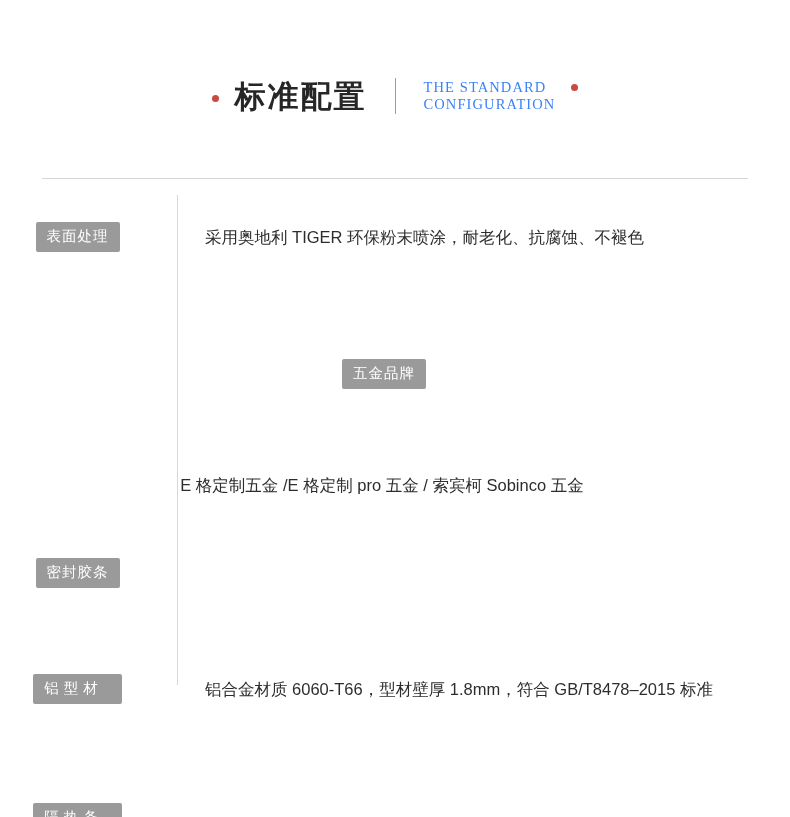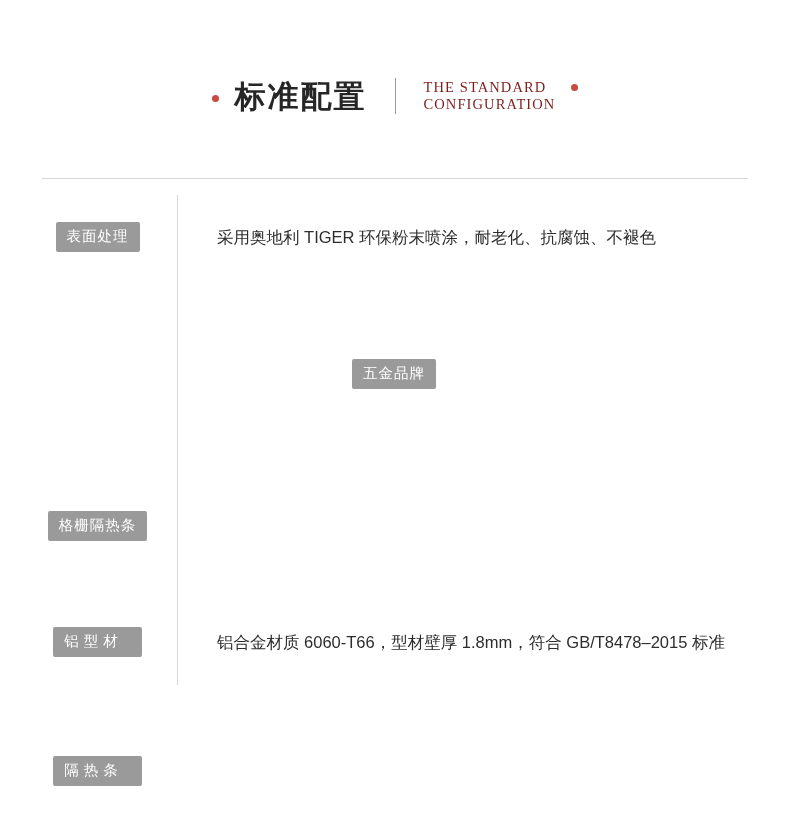--- a/index.html
+++ b/index.html
@@ -58,21 +58,21 @@
   .divider-v {
     width: 1px;
     height: 36px;
     background: #9b9b9b;
     margin: 0 14px;
   }
   .title-en {
     font-family: "Liberation Serif", serif;
     font-size: 14.5px;
     letter-spacing: 1.1px;
-    color: #7f1d1d;
+    color: #3b82f6;
     line-height: 17px;
   }
   .title-en div { white-space: nowrap; }
 
   
   .rule-top {
     position: absolute;
     top: 178px;
     left: 42px;
     width: 706px;
@@ -105,21 +105,20 @@
     padding: 6px 0;
   }
   .label-cell {
     width: 177px;
     flex: 0 0 177px;
     display: flex;
     justify-content: center;
     align-items: center;
     box-sizing: border-box;
     padding-right: 22px;
-    margin-left: 20px;
   }
   .tag {
     display: inline-block;
     background: #9a9a9a;
     color: #ffffff;
     font-size: 14.5px;
     letter-spacing: 1px;
     padding: 5px 11px 6px 11px;
     border-radius: 2px;
     white-space: nowrap;
@@ -127,21 +126,21 @@
   }
   .tag.spaced { letter-spacing: 5px; padding-right: 19px; }
 
   .text-cell {
     flex: 1 1 auto;
     padding-left: 20px;
     padding-right: 46px;
     box-sizing: border-box;
   }
   .text-cell p {
-    margin: 0;
+    margin: 8px;
     font-size: 16.5px;
     line-height: 31px;
     color: #2d2d2d;
     text-align: justify;
     text-justify: inter-ideograph;
   }
   .text-cell p.j { text-align: justify; }
 </style>
 </head>
 <body>
@@ -172,25 +171,28 @@
       </div>
       <div class="text-cell">
         <p>采用奥地利 TIGER 环保粉末喷涂，耐老化、抗腐蚀、不褪色</p>
       </div>
     </div>
 
     <div class="row" style="min-height:84px;flex-direction:column;">
       <div class="label-cell">
         <span class="tag">五金品牌</span>
       </div>
+      <div class="text-cell">
+        <p>E 格定制五金 /E 格定制 pro 五金 / 索宾柯 Sobinco 五金</p>
+      </div>
     </div>
 
     <div class="row" style="min-height:104px;">
       <div class="label-cell">
-        <span class="tag">格栅隔热条</span>
+        <span class="tag">密封胶条</span>
       </div>
     </div>
 
     <div class="row" style="min-height:104px;">
       <div class="label-cell">
         <span class="tag spaced">铝型材</span>
       </div>
       <div class="text-cell">
         <p class="j">铝合金材质 6060-T66，型材壁厚 1.8mm，符合 GB/T8478–2015 标准</p>
       </div>

